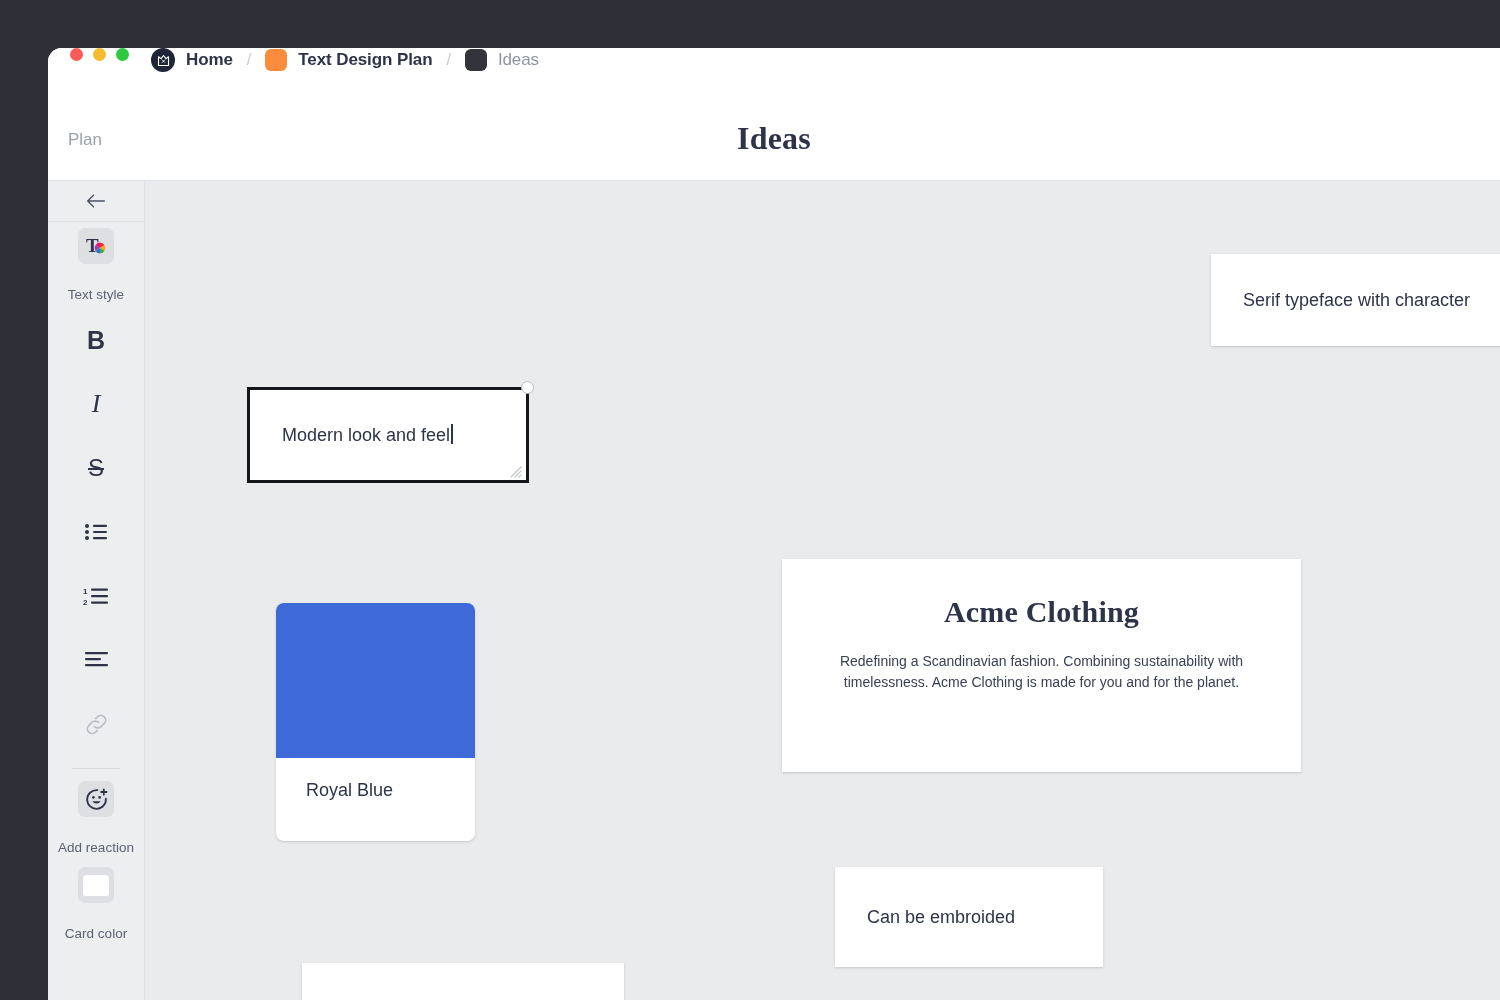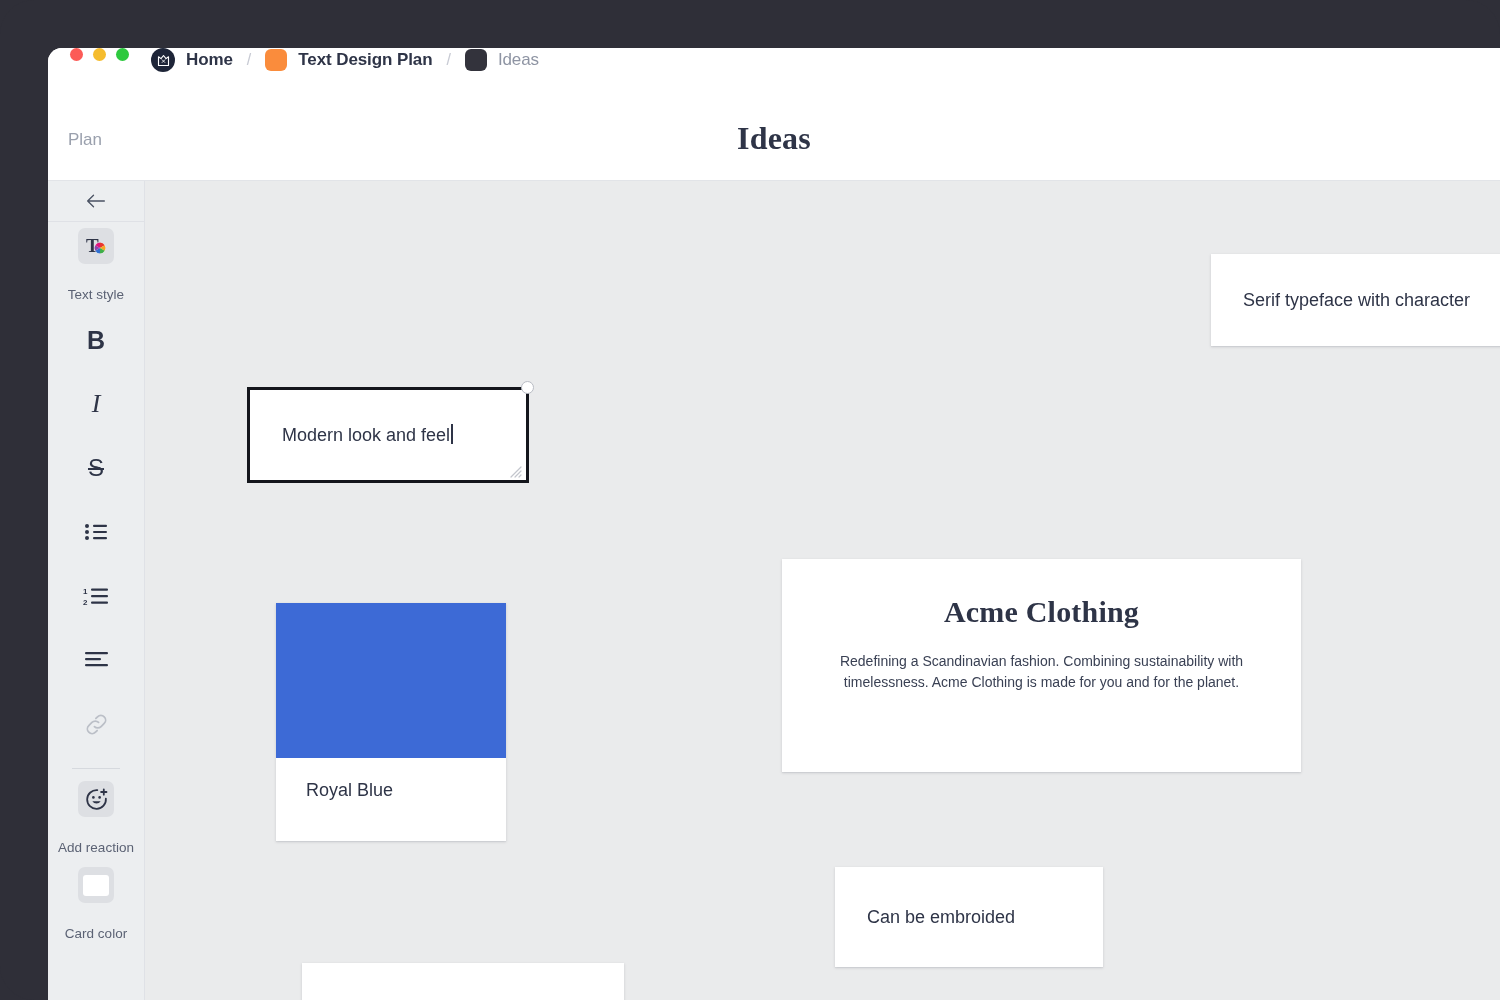--- a/index.html
+++ b/index.html
@@ -497,21 +497,21 @@
             <svg width="15" height="15" viewBox="0 0 15 15" aria-hidden="true">
               <path d="M14 4L4 14M14 8L8 14M14 12l-2 2" stroke="#c3c6cd" stroke-width="1.2" stroke-linecap="round"></path>
             </svg>
           </span>
         </div>
 
         <div class="card" id="card-palette" style="left: 157px; top: 782px; width: 322px; height: 100px;">
           <span class="card-text">Bright contemporary palette</span>
         </div>
 
-        <div class="swatch-card" id="card-swatch" style="left: 131px; top: 422px; width: 230px; height: 238px;">
+        <div class="swatch-card" id="card-swatch" style="left: 131px; top: 422px; width: 199px; height: 238px; border-radius: 8px;">
           <div class="swatch-fill" id="swatch-fill" style="background: rgb(61, 106, 214);"></div>
           <div class="swatch-label">Royal Blue</div>
         </div>
 
         <div class="brand-card" id="card-brand" style="left: 637px; top: 371px; width: 519px; height: 213px; margin-top: 7px;">
           <div class="brand-title">Acme Clothing</div>
           <div class="brand-body">Redefining a Scandinavian fashion. Combining sustainability with timelessness. Acme Clothing is made for you and for the planet.</div>
         </div>
 
       </div>

